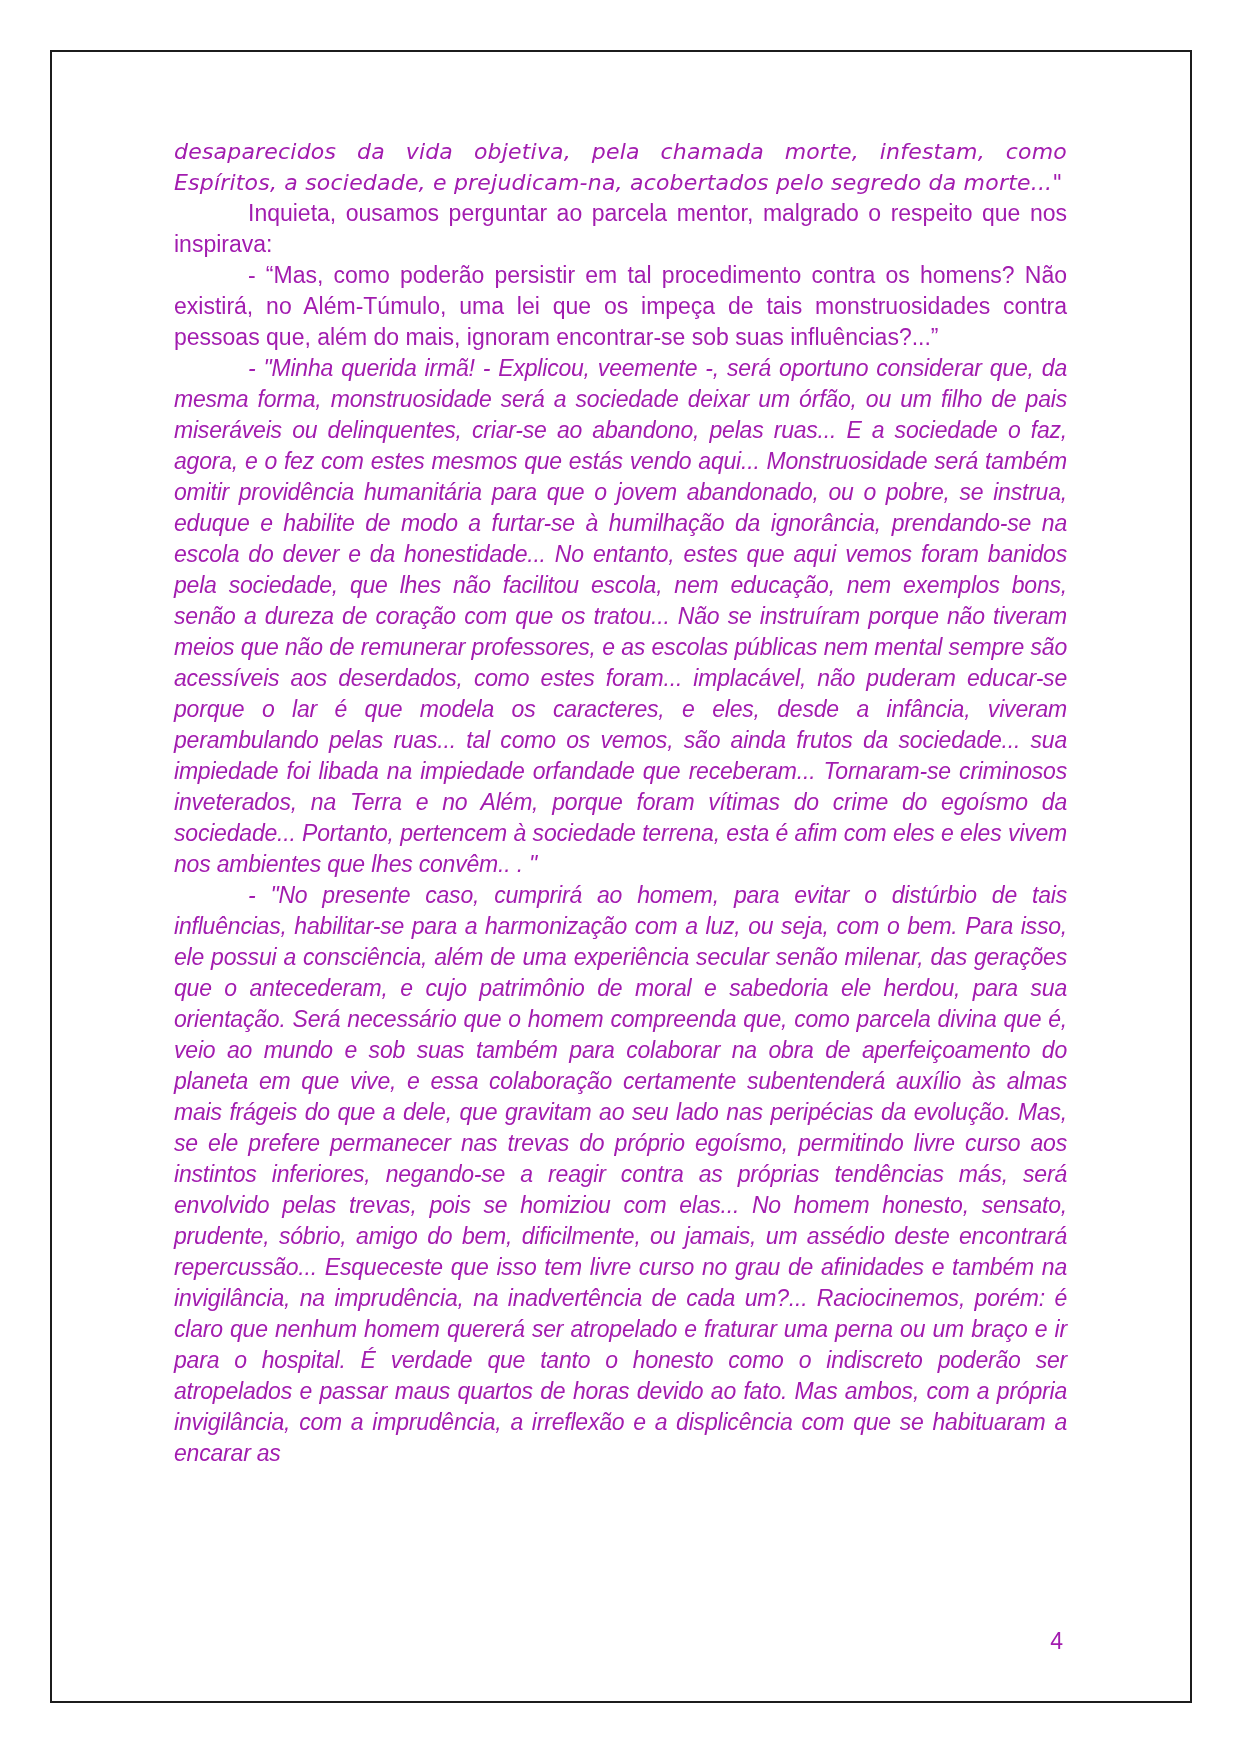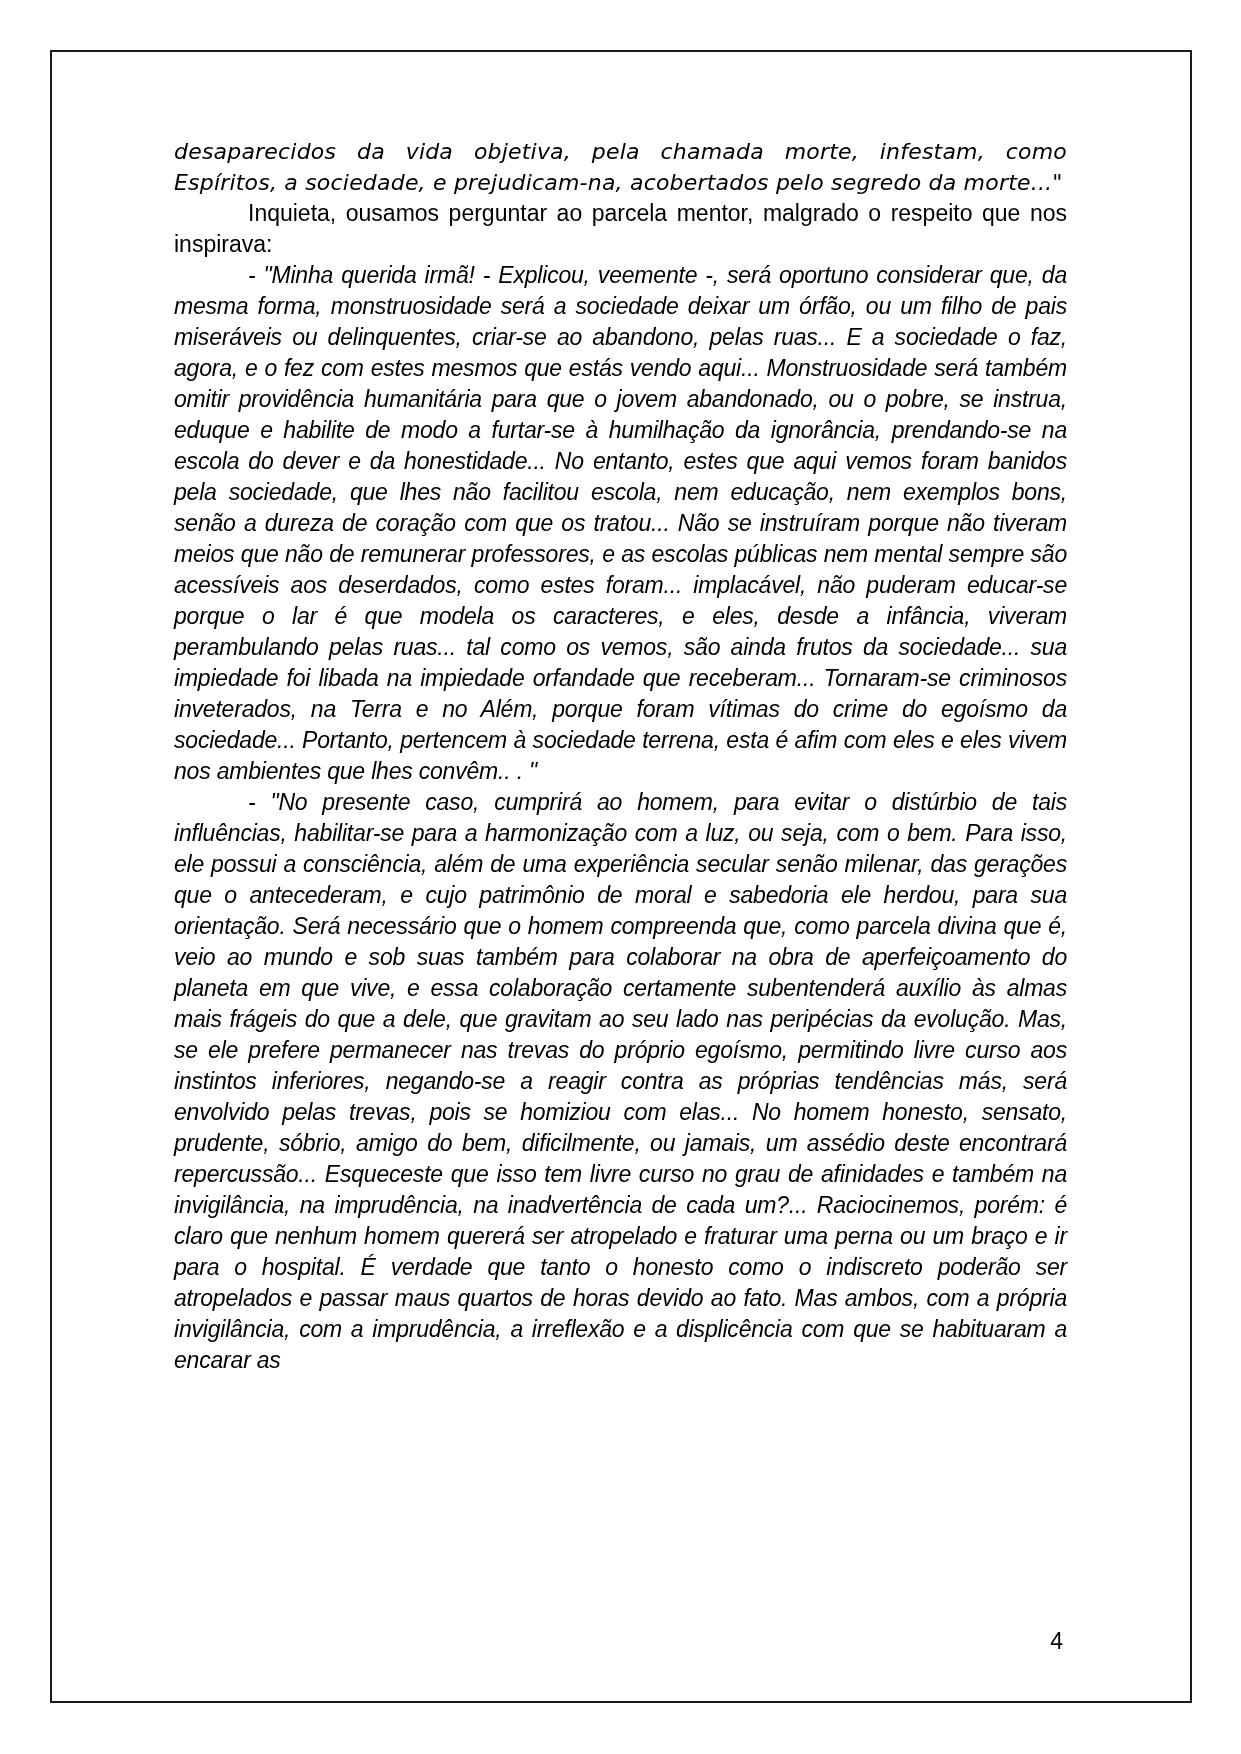--- a/index.html
+++ b/index.html
@@ -1,35 +1,36 @@
 <!DOCTYPE html>
 <html><head>
 <meta charset="utf-8">
 <style>
   html,body{margin:0;padding:0;background:#e8e8e8;}
   .stage{width:1241px;height:1754px;margin:0 auto;background:#ffffff;position:relative;overflow:hidden;
-         font-family:"Liberation Sans",sans-serif;color:#000000;}
+         font-family:"Liberation Sans",sans-serif;color:#a21caf;}
   .frame{position:absolute;left:50px;top:50px;width:1142px;height:1653px;
          border:2px solid #1c1c1c;box-sizing:border-box;background:#ffffff;}
   .textblock{position:absolute;left:122px;top:84px;width:893px;}
   .para{margin:0;font-size:23px;line-height:31px;text-align:justify;
         font-family:"Liberation Sans",sans-serif;}
   .para.indent{text-indent:74px;}
   .para.quote-italic{font-style:italic;letter-spacing:-0.2px;}
   .para.opening-italic{font-style:italic;font-family:"DejaVu Sans",sans-serif;
         font-size:22px;letter-spacing:0.2px;line-height:31px;}
   .pagenum{position:absolute;right:127px;top:1576px;font-size:23px;
         font-family:"Liberation Sans",sans-serif;}
 </style>
 </head>
 <body>
 
 <div class="stage">
   <div class="frame">
     <div class="textblock">
       <p class="para opening-italic">desaparecidos da vida objetiva, pela chamada morte, infestam, como Espíritos, a sociedade, e prejudicam-na, acobertados pelo segredo da morte..."</p>
       <p class="para indent">Inquieta, ousamos perguntar ao parcela mentor, malgrado o respeito que nos inspirava:</p>
+      <p class="para indent">- “Mas, como poderão persistir em tal procedimento contra os homens? Não existirá, no Além-Túmulo, uma lei que os impeça de tais monstruosidades contra pessoas que, além do mais, ignoram encontrar-se sob suas influências?...”</p>
       <p class="para quote-italic indent">- "Minha querida irmã! - Explicou, veemente -, será oportuno considerar que, da mesma forma, monstruosidade será a sociedade deixar um órfão, ou um filho de pais miseráveis ou delinquentes, criar-se ao abandono, pelas ruas... E a sociedade o faz, agora, e o fez com estes mesmos que estás vendo aqui... Monstruosidade será também omitir providência humanitária para que o jovem abandonado, ou o pobre, se instrua, eduque e habilite de modo a furtar-se à humilhação da ignorância, prendando-se na escola do dever e da honestidade... No entanto, estes que aqui vemos foram banidos pela sociedade, que lhes não facilitou escola, nem educação, nem exemplos bons, senão a dureza de coração com que os tratou... Não se instruíram porque não tiveram meios que não de remunerar professores, e as escolas públicas nem mental sempre são acessíveis aos deserdados, como estes foram... implacável, não puderam educar-se porque o lar é que modela os caracteres, e eles, desde a infância, viveram perambulando pelas ruas... tal como os vemos, são ainda frutos da sociedade... sua impiedade foi libada na impiedade orfandade que receberam... Tornaram-se criminosos inveterados, na Terra e no Além, porque foram vítimas do crime do egoísmo da sociedade... Portanto, pertencem à sociedade terrena, esta é afim com eles e eles vivem nos ambientes que lhes convêm.. . "</p>
       <p class="para quote-italic indent">- "No presente caso, cumprirá ao homem, para evitar o distúrbio de tais influências, habilitar-se para a harmonização com a luz, ou seja, com o bem. Para isso, ele possui a consciência, além de uma experiência secular senão milenar, das gerações que o antecederam, e cujo patrimônio de moral e sabedoria ele herdou, para sua orientação. Será necessário que o homem compreenda que, como parcela divina que é, veio ao mundo e sob suas também para colaborar na obra de aperfeiçoamento do planeta em que vive, e essa colaboração certamente subentenderá auxílio às almas mais frágeis do que a dele, que gravitam ao seu lado nas peripécias da evolução. Mas, se ele prefere permanecer nas trevas do próprio egoísmo, permitindo livre curso aos instintos inferiores, negando-se a reagir contra as próprias tendências más, será envolvido pelas trevas, pois se homiziou com elas... No homem honesto, sensato, prudente, sóbrio, amigo do bem, dificilmente, ou jamais, um assédio deste encontrará repercussão... Esqueceste que isso tem livre curso no grau de afinidades e também na invigilância, na imprudência, na inadvertência de cada um?... Raciocinemos, porém: é claro que nenhum homem quererá ser atropelado e fraturar uma perna ou um braço e ir para o hospital. É verdade que tanto o honesto como o indiscreto poderão ser atropelados e passar maus quartos de horas devido ao fato. Mas ambos, com a própria invigilância, com a imprudência, a irreflexão e a displicência com que se habituaram a encarar as</p>
     </div>
     <div class="pagenum">4</div>
   </div>
 </div>
 
 </body></html>

